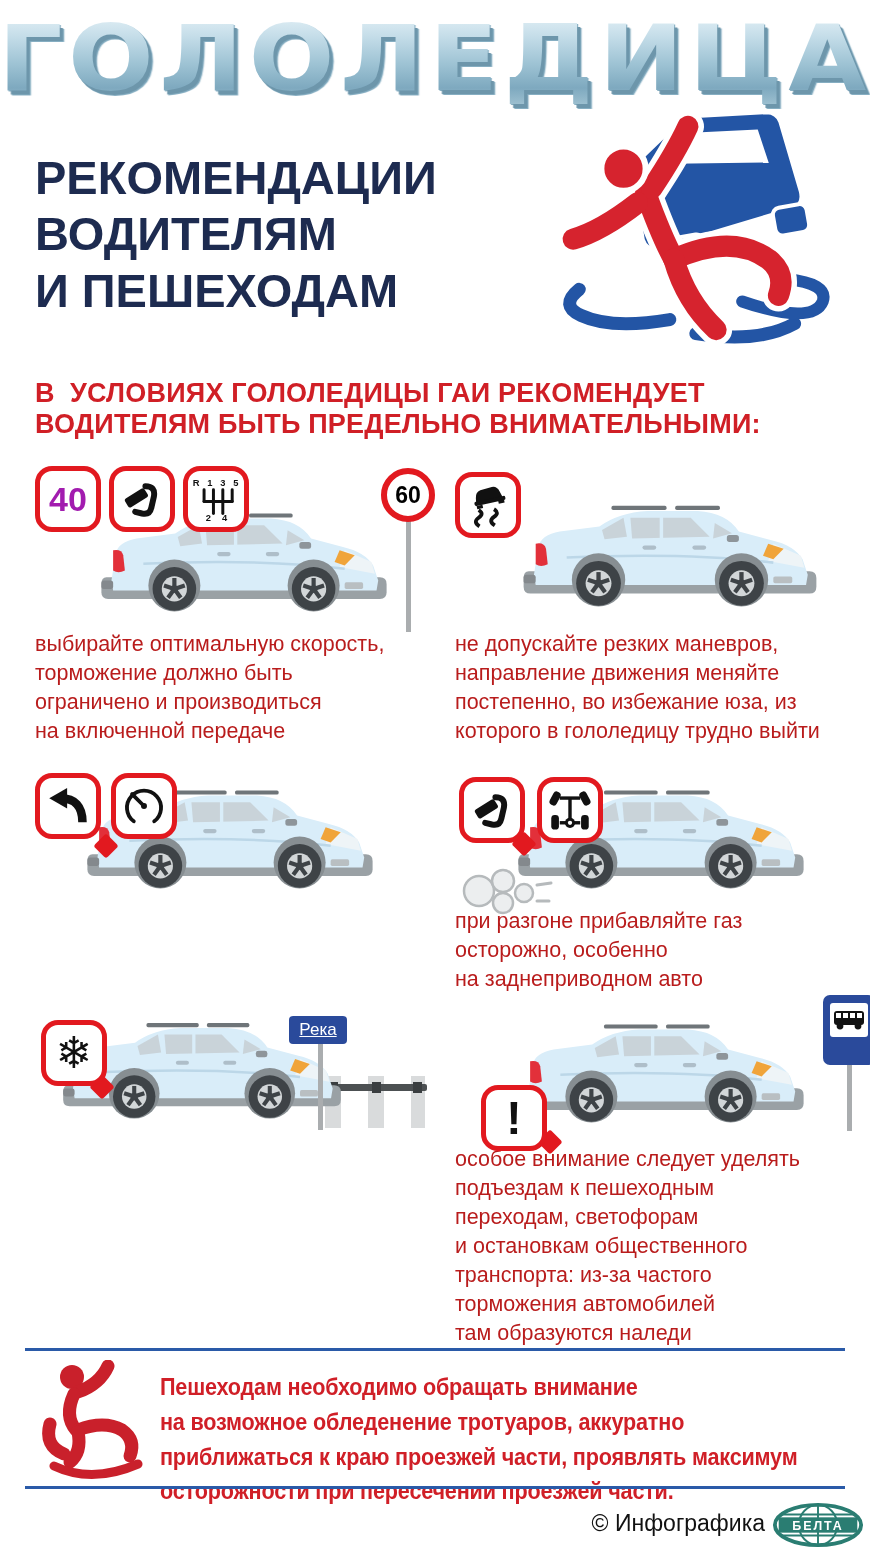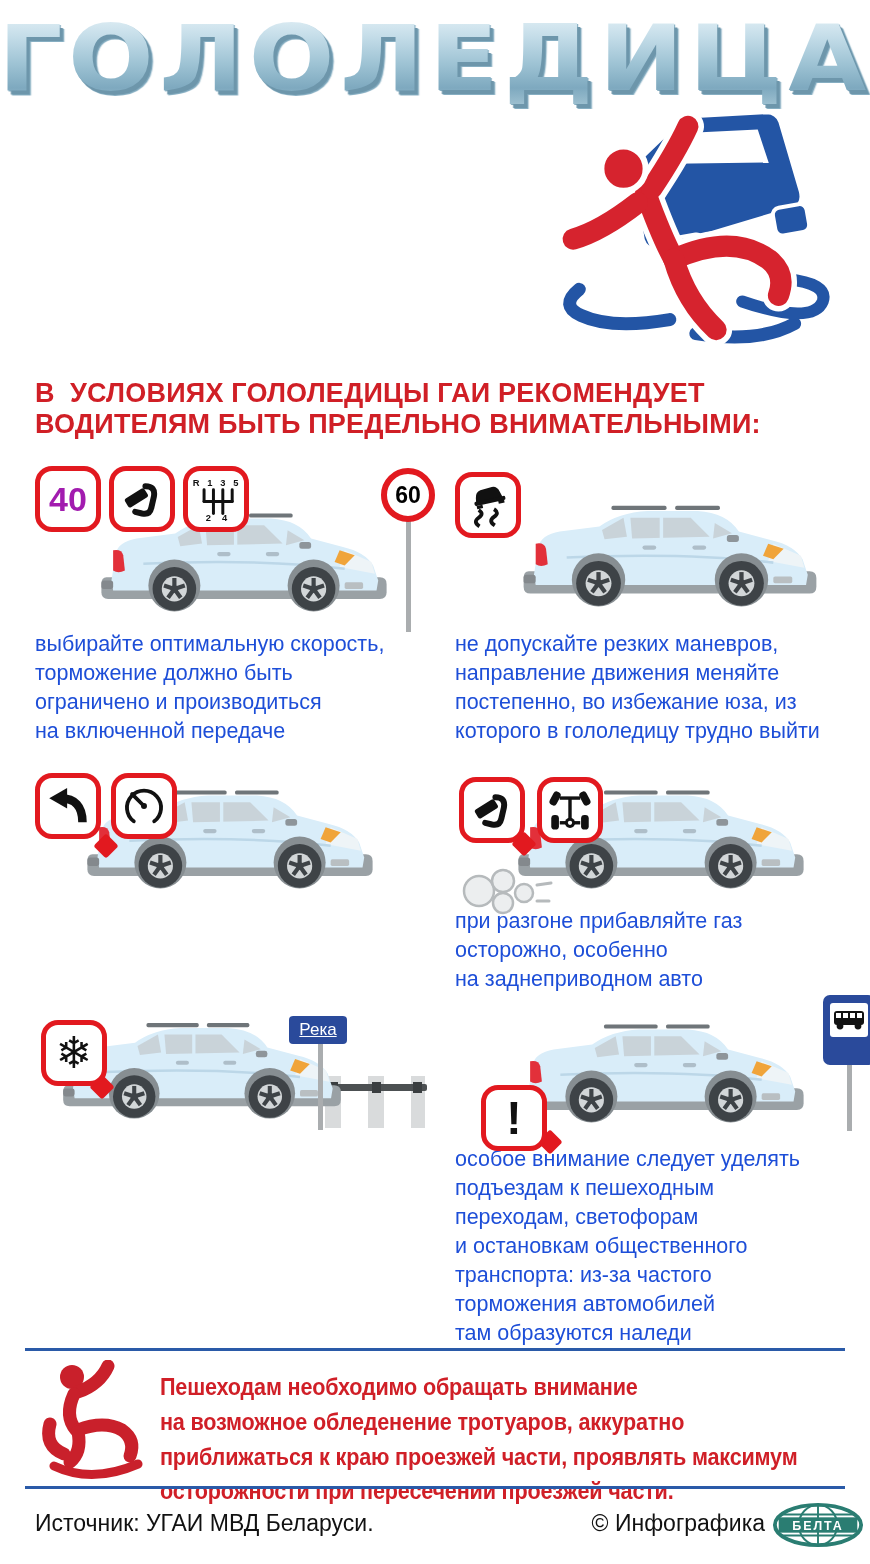--- a/index.html
+++ b/index.html
@@ -16,21 +16,21 @@
     filter:drop-shadow(3px 4px 0 #6d96ab) drop-shadow(1px 1px 0 #86aec2);}
 
   .subtitle{left:35px;top:150px;width:500px;font-size:47px;font-weight:bold;color:#1d2b50;
     line-height:1.2;white-space:pre-wrap;}
 
   .heading{left:35px;top:378px;width:810px;font-size:27px;font-weight:bold;color:#d01f26;
     line-height:1.16;white-space:pre-wrap;letter-spacing:.2px;}
 
   
   .panel{position:absolute;}
-  .panel-text{position:absolute;left:0;margin:0;font-size:21.5px;line-height:29px;color:#1d4ed8;
+  .panel-text{position:absolute;left:0;margin:0;font-size:21.5px;line-height:29px;color:#b91c1c;
     white-space:pre-wrap;width:420px;}
   .car-slot{position:absolute;}
   .car-slot svg{display:block;width:100%;height:auto;}
 
   .badge{position:absolute;width:66px;height:66px;box-sizing:border-box;background:#fff;
     border:5px solid #e2191f;border-radius:17px;display:flex;align-items:center;justify-content:center;
     z-index:3;}
   .badge svg{width:46px;height:46px;}
   .badge-num{font-size:34px;font-weight:bold;color:#a21caf;line-height:1;}
   .badge-excl{font-size:46px;font-weight:bold;color:#111;line-height:1;}
@@ -59,20 +59,23 @@
   .credit{left:585px;top:1510px;width:180px;text-align:right;font-size:23px;color:#111;}
   .belta{left:772px;top:1502px;}
 </style>
 </head>
 <body>
 
 <div class="page">
 
   <div class="abs ice-title">ГОЛОЛЕДИЦА</div>
 
+  <div class="abs subtitle">РЕКОМЕНДАЦИИ
+ВОДИТЕЛЯМ
+И ПЕШЕХОДАМ</div>
 
   <svg class="abs" style="left:545px;top:96px;width:322px;height:262px;" viewBox="0 0 320 260">
     <g transform="rotate(-10 180 120)">
       <path d="M95,55 L150,18 Q156,14 164,15 L238,24 Q248,26 250,36 L258,108 Q259,122 246,124 L110,140 Q96,141 94,128 Z" fill="#2355a5" stroke="#fff" stroke-width="5"></path>
       <path d="M120,56 L155,31 L226,40 L231,74 Z" fill="#fff"></path>
       <rect x="120" y="132" width="34" height="28" rx="7" fill="#2355a5" stroke="#fff" stroke-width="4"></rect>
       <rect x="226" y="120" width="34" height="28" rx="7" fill="#2355a5" stroke="#fff" stroke-width="4"></rect>
     </g>
     <g fill="none" stroke="#2355a5" stroke-linecap="round">
       <path d="M34,192 q-20,16 2,26 q30,14 88,4" stroke-width="13"></path>
@@ -554,21 +557,20 @@
     <path d="M12,106 Q50,124 96,104" fill="none" stroke="#c9202b" stroke-width="9" stroke-linecap="round"></path>
   </svg>
 
   <div class="abs note">Пешеходам необходимо обращать внимание
 на возможное обледенение тротуаров, аккуратно
 приближаться к краю проезжей части, проявлять максимум
 осторожности при пересечении проезжей части.</div>
 
   <div class="divider" style="top:1486px;"></div>
 
-  <div class="abs source">Источник: УГАИ МВД Беларуси.</div>
   <div class="abs credit">© Инфографика</div>
   <svg class="abs belta" style="width:92px;height:46px;" viewBox="0 0 96 46">
     <ellipse cx="48" cy="23" rx="45" ry="21" fill="#fff" stroke="#2a7d72" stroke-width="4"></ellipse>
     <ellipse cx="48" cy="23" rx="20" ry="21" fill="none" stroke="#2a7d72" stroke-width="2"></ellipse>
     <line x1="48" y1="2" x2="48" y2="44" stroke="#2a7d72" stroke-width="2"></line>
     <line x1="8" y1="12" x2="88" y2="12" stroke="#2a7d72" stroke-width="2"></line>
     <line x1="8" y1="34" x2="88" y2="34" stroke="#2a7d72" stroke-width="2"></line>
     <rect x="7" y="15" width="82" height="16" fill="#2a7d72"></rect>
     <text x="48" y="28" text-anchor="middle" font-size="13" font-weight="bold" letter-spacing="2" fill="#fff">БЕЛТА</text>
   </svg>

